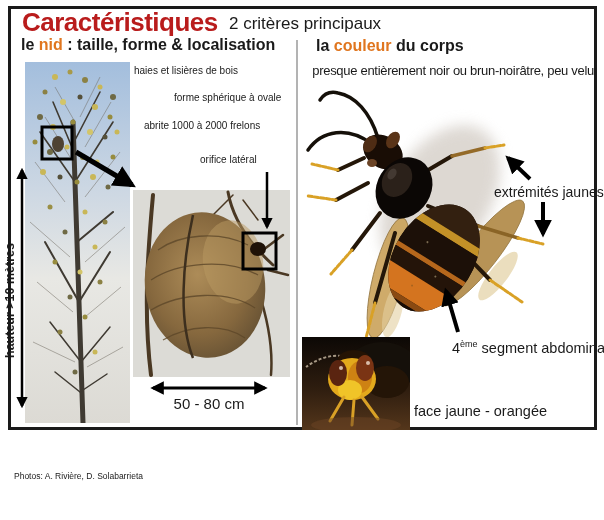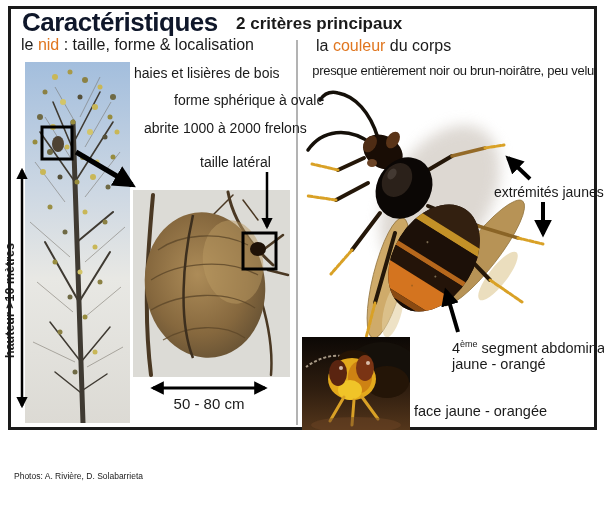--- a/index.html
+++ b/index.html
@@ -1,28 +1,28 @@
 <!DOCTYPE html>
 <html><head>
 <meta charset="utf-8">
 <style>
   html,body{margin:0;padding:0;background:#fff;}
   body{width:604px;height:520px;position:relative;overflow:hidden;
        font-family:"Liberation Sans",sans-serif;color:#1a1a1a;}
   .abs{position:absolute;}
   #frame{left:8px;top:6px;width:589px;height:424px;border:3px solid #1a1a1a;
          box-sizing:border-box;background:#fff;}
-  #title{left:22px;top:7px;font-size:26px;font-weight:bold;color:#0f172a;letter-spacing:-0.5px;}
-  #subtitle{left:229px;top:14px;font-size:17px;font-weight:bold;margin-left:7px;}
-  .colhead{font-size:16px;font-weight:normal;white-space:nowrap;}
+  #title{left:22px;top:7px;font-size:26px;font-weight:bold;color:#b91c1c;letter-spacing:-0.5px;}
+  #subtitle{left:229px;top:14px;font-size:17px;font-weight:normal;}
+  .colhead{font-size:16px;font-weight:bold;white-space:nowrap;}
   .hl{color:#e0761f;}
   #left-head{left:21px;top:36px;}
   #right-head{left:316px;top:37px;width:294px;text-align:left;}
   #divider{left:296px;top:40px;width:2px;height:385px;background:#b3b3b3;}
-  .note{font-size:14px;white-space:nowrap;}
+  .note{font-size:10px;white-space:nowrap;}
   #note0{left:134px;top:65px;}
   #note1{left:134px;top:92px;margin-left:40px;}
   #note2{left:144px;top:120px;}
   #orifice{left:200px;top:154px;}
   #vheight{left:3px;top:358px;transform-origin:0 0;transform:rotate(-90deg);
            width:195px;font-size:12.5px;font-weight:600;white-space:nowrap;}
   #sizecm{left:150px;top:395px;width:118px;text-align:center;font-size:15px;}
   #presque{left:300px;top:63px;width:294px;text-align:right;font-size:13px;
            letter-spacing:-0.3px;white-space:nowrap;}
   #extrem{left:494px;top:184px;font-size:14px;white-space:nowrap;}
@@ -253,22 +253,22 @@
   <line x1="267" y1="172" x2="267" y2="227" stroke="#000" stroke-width="2.5" marker-end="url(#ah)"></line>
   <line x1="153" y1="388" x2="265" y2="388" stroke="#000" stroke-width="3" marker-start="url(#ah)" marker-end="url(#ah)"></line>
   <line x1="530" y1="179" x2="508" y2="158" stroke="#000" stroke-width="4" marker-end="url(#ah)"></line>
   <line x1="543" y1="202" x2="543" y2="234" stroke="#000" stroke-width="4" marker-end="url(#ah)"></line>
   <line x1="458" y1="332" x2="446" y2="291" stroke="#000" stroke-width="4" marker-end="url(#ah)"></line>
 </svg>
 
 <div class="abs note" id="note0">haies et lisières de bois</div>
 <div class="abs note" id="note1">forme sphérique à ovale</div>
 <div class="abs note" id="note2">abrite 1000 à 2000 frelons</div>
-<div class="abs note" id="orifice">taille latéral</div>
+<div class="abs note" id="orifice">orifice latéral</div>
 <div class="abs" id="vheight">hauteur &gt;10 mètres</div>
 <div class="abs" id="sizecm">50 - 80 cm</div>
 
 <div class="abs" id="presque">presque entièrement noir ou brun-noirâtre, peu velu</div>
 <div class="abs" id="extrem">extrémités jaunes</div>
-<div class="abs" id="seg"><span>4</span><sup>ème</sup><span> segment abdominal</span><br><span>jaune - orangé</span></div>
+<div class="abs" id="seg"><span>4</span><sup>ème</sup><span> segment abdominal</span><br></div>
 <div class="abs" id="facelbl">face jaune -  orangée</div>
 
 <div class="abs" id="credits">Photos: A. Rivière, D. Solabarrieta</div>
 
 </body></html>

